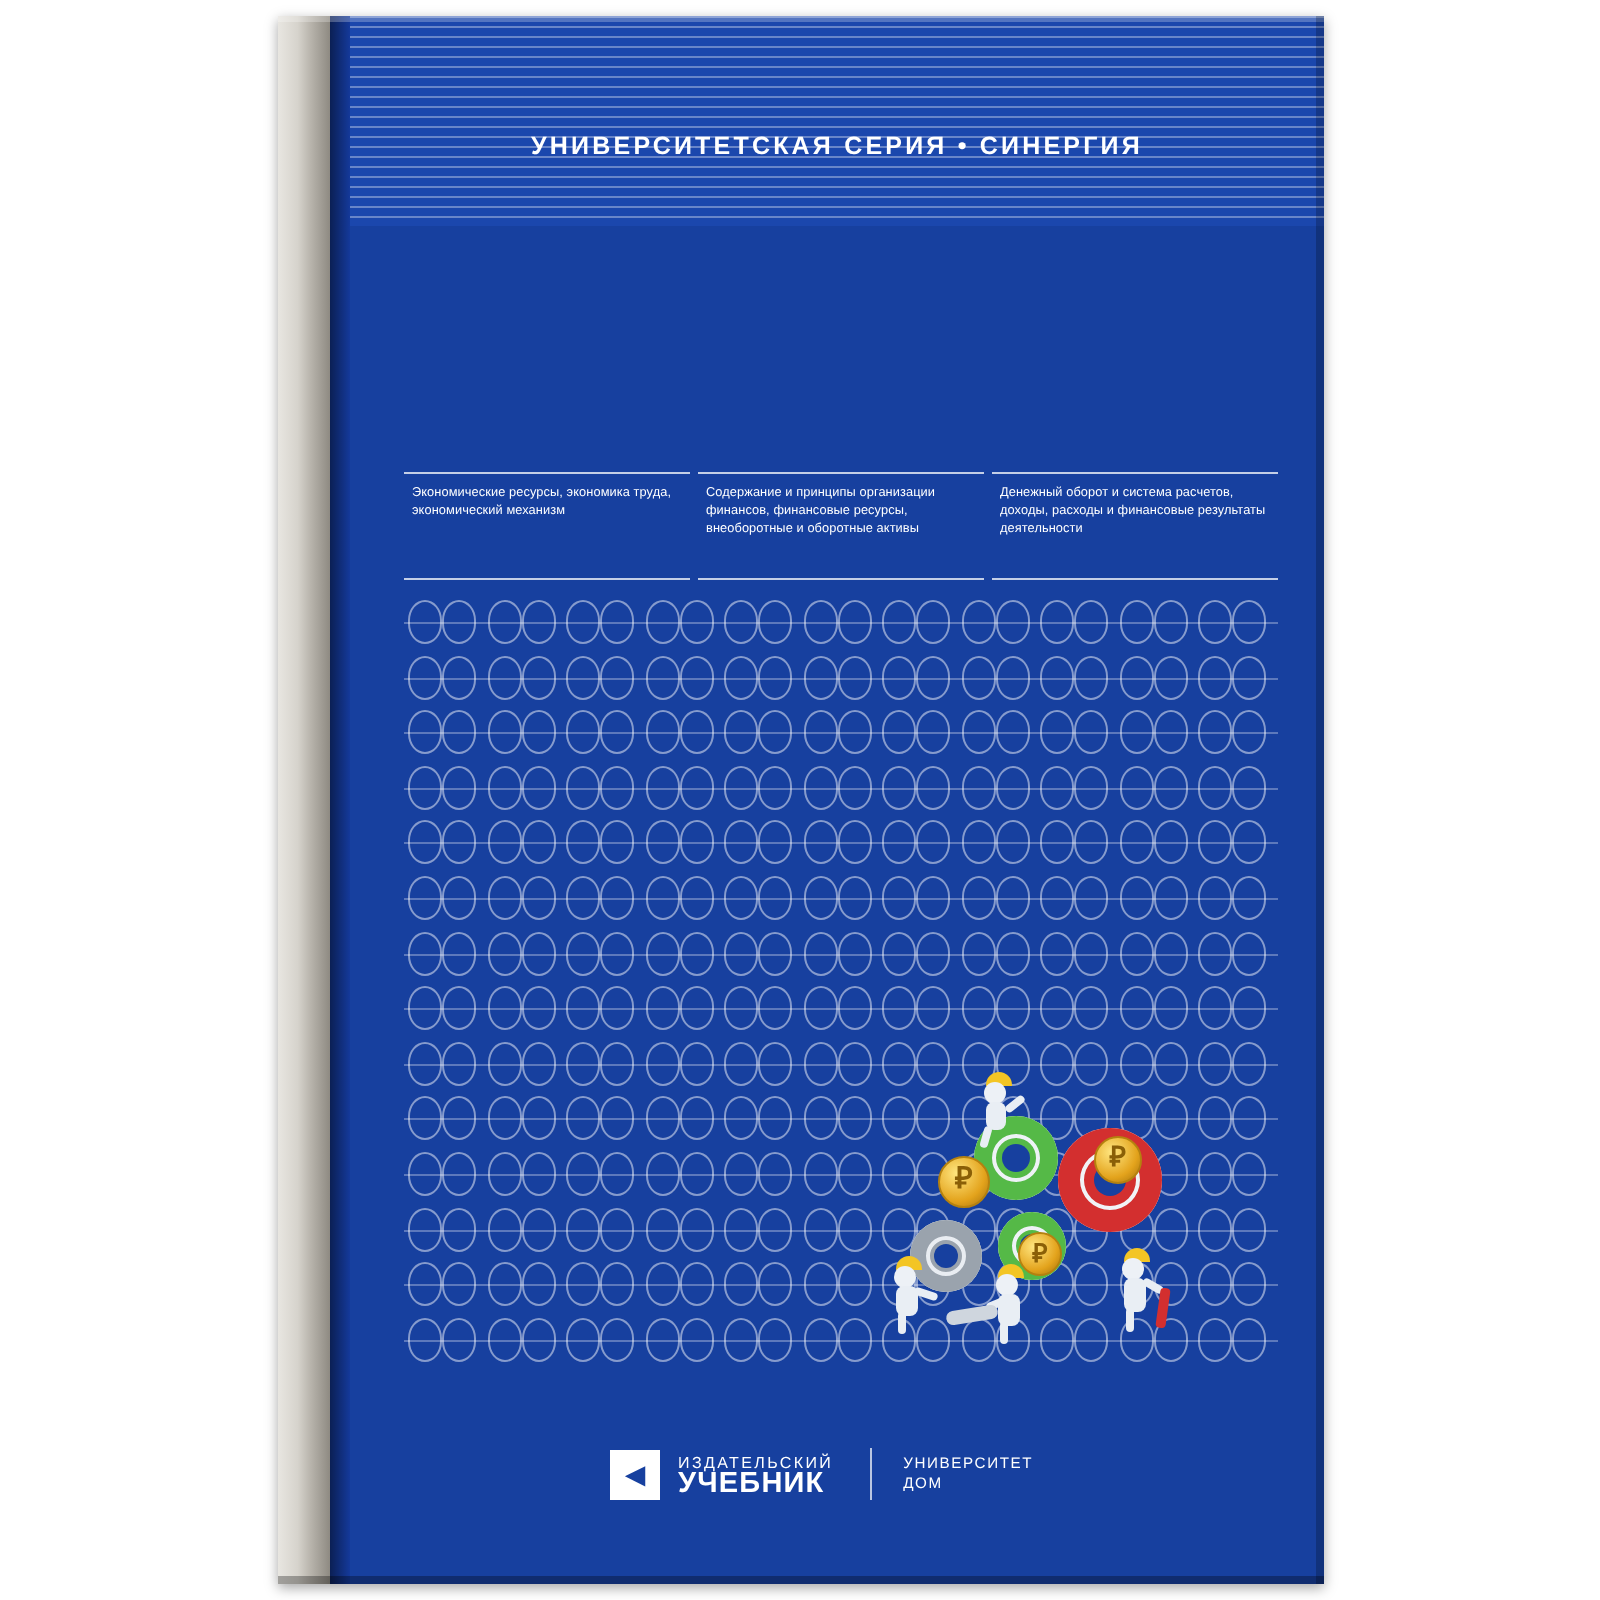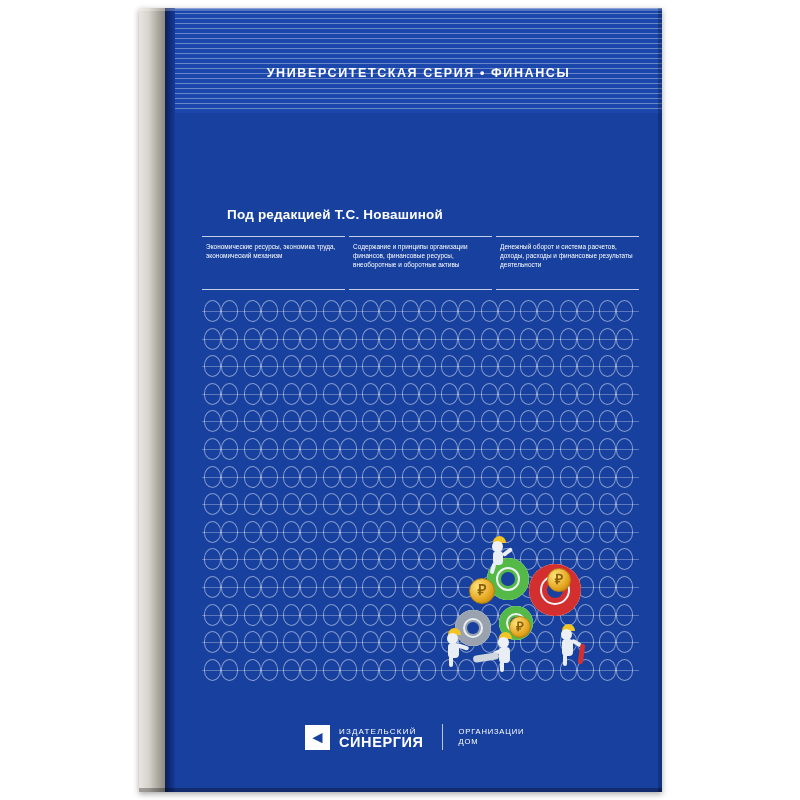--- a/index.html
+++ b/index.html
@@ -287,27 +287,26 @@
 
   <div class="book">
 
     <div class="spine"></div>
     <div class="spine-shadow"></div>
 
     <div class="cover">
 
       <div class="banner">
         <div class="banner-lines"></div>
-        <div class="banner-series">УНИВЕРСИТЕТСКАЯ СЕРИЯ • ФИНАНСЫ</div>
+        <div class="banner-series">УНИВЕРСИТЕТСКАЯ СЕРИЯ • СИНЕРГИЯ</div>
       </div>
 
       <div class="title-block">
       </div>
 
-      <div class="editor">Под редакцией Т.С. Новашиной</div>
 
       <div class="notes">
         <div class="note">Экономические ресурсы, экономика труда, экономический механизм</div>
         <div class="note">Содержание и принципы организации финансов, финансовые ресурсы, внеоборотные и оборотные активы</div>
         <div class="note">Денежный оборот и система расчетов, доходы, расходы и финансовые результаты деятельности</div>
       </div>
 
       <div class="abacus" id="abacus">
           <div class="abacus-row">
             <div class="abacus-bar"></div>
@@ -715,25 +714,25 @@
 
         <div style="position:absolute;left:26px;top:118px;width:26px;height:7px;background:#cfd6de;border-radius:4px;transform:rotate(-9deg);"></div>
       </div>
 
       <div class="logo-block">
         <div class="logo-mark">
           <span>◄</span>
         </div>
         <div class="logo-text">
           <div class="l1">ИЗДАТЕЛЬСКИЙ</div>
-          <div class="l2">СИНЕРГИЯ</div>
+          <div class="l2">УЧЕБНИК</div>
         </div>
         <div class="logo-div"></div>
         <div class="pub">
-          <div>ОРГАНИЗАЦИИ</div>
+          <div>УНИВЕРСИТЕТ</div>
           <div>ДОМ</div>
         </div>
       </div>
 
       <div class="page-edge"></div>
     </div>
 
     <div class="cover-edge-top"></div>
     <div class="cover-edge-bottom"></div>
     <div class="cover-edge-right"></div>

